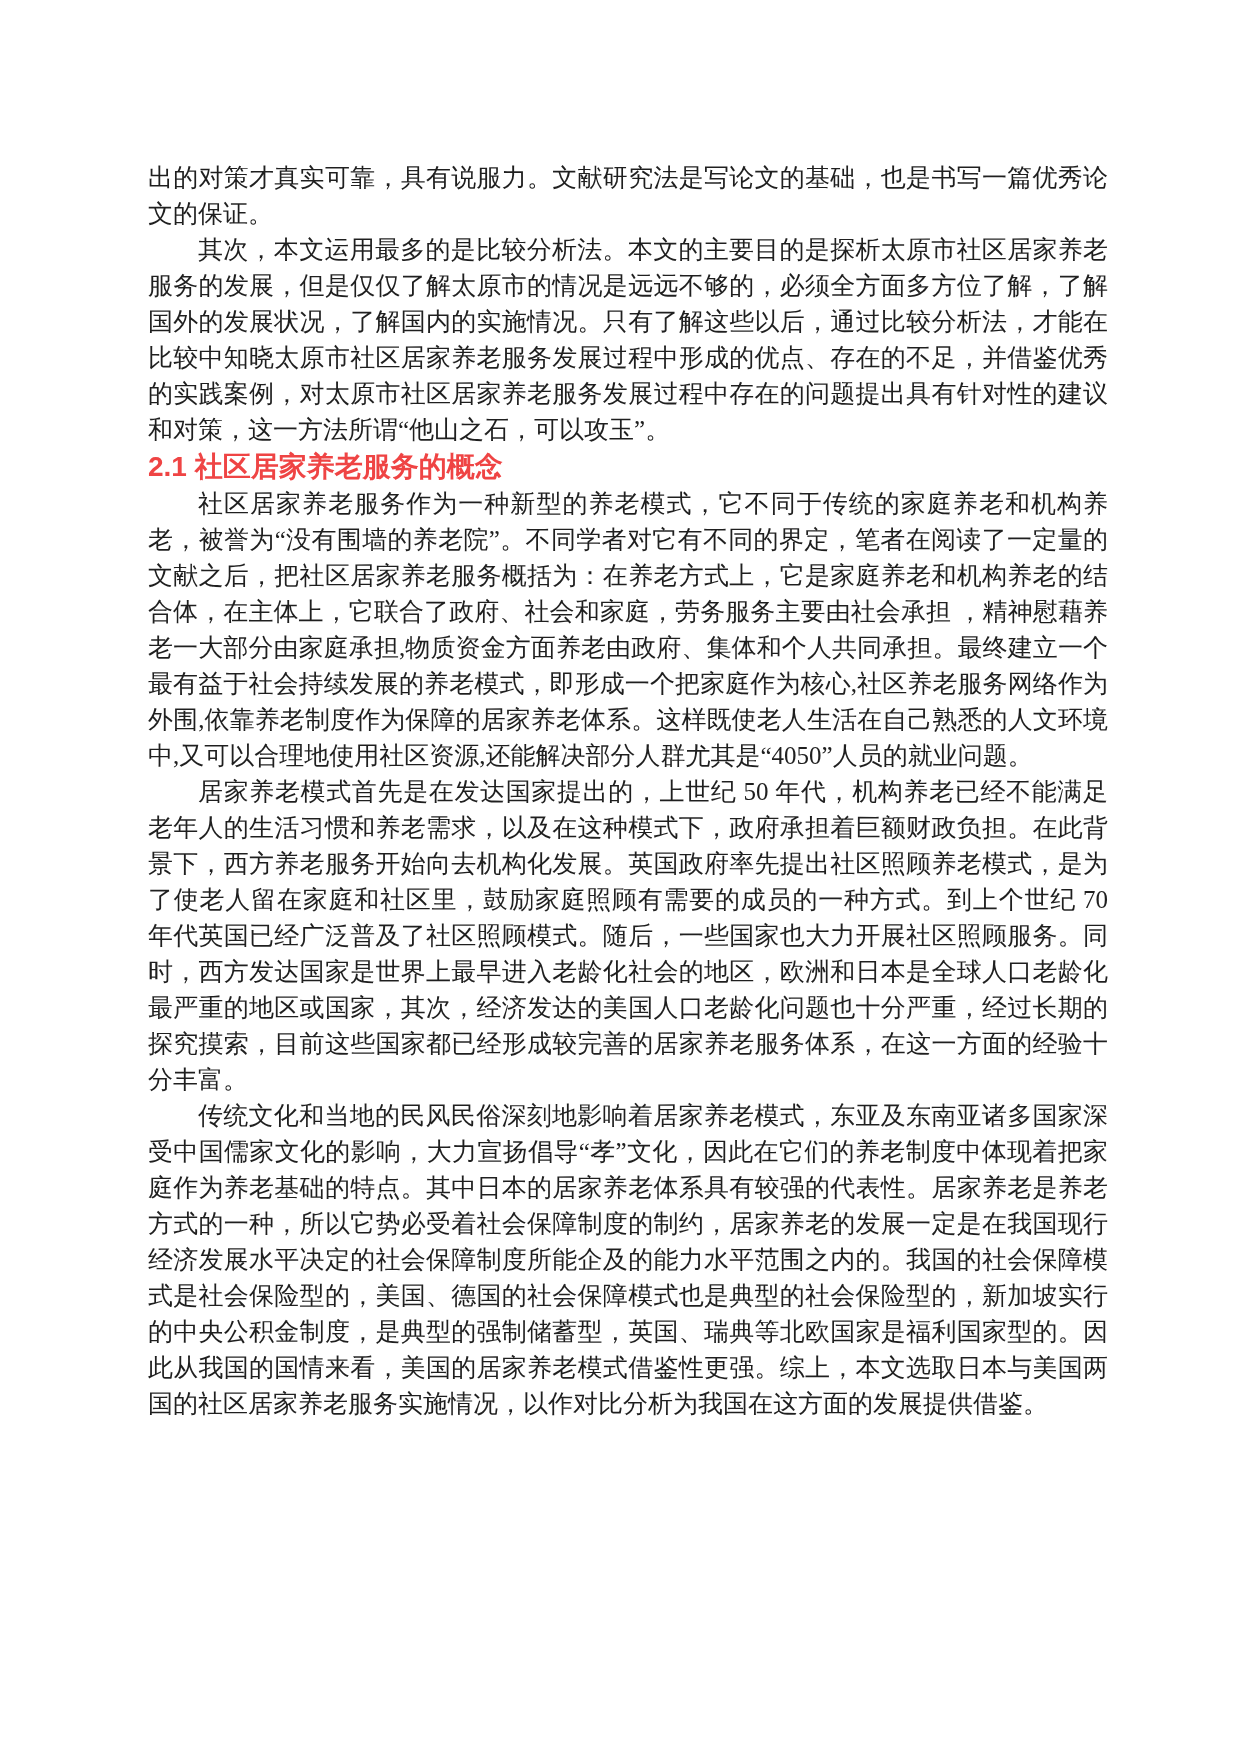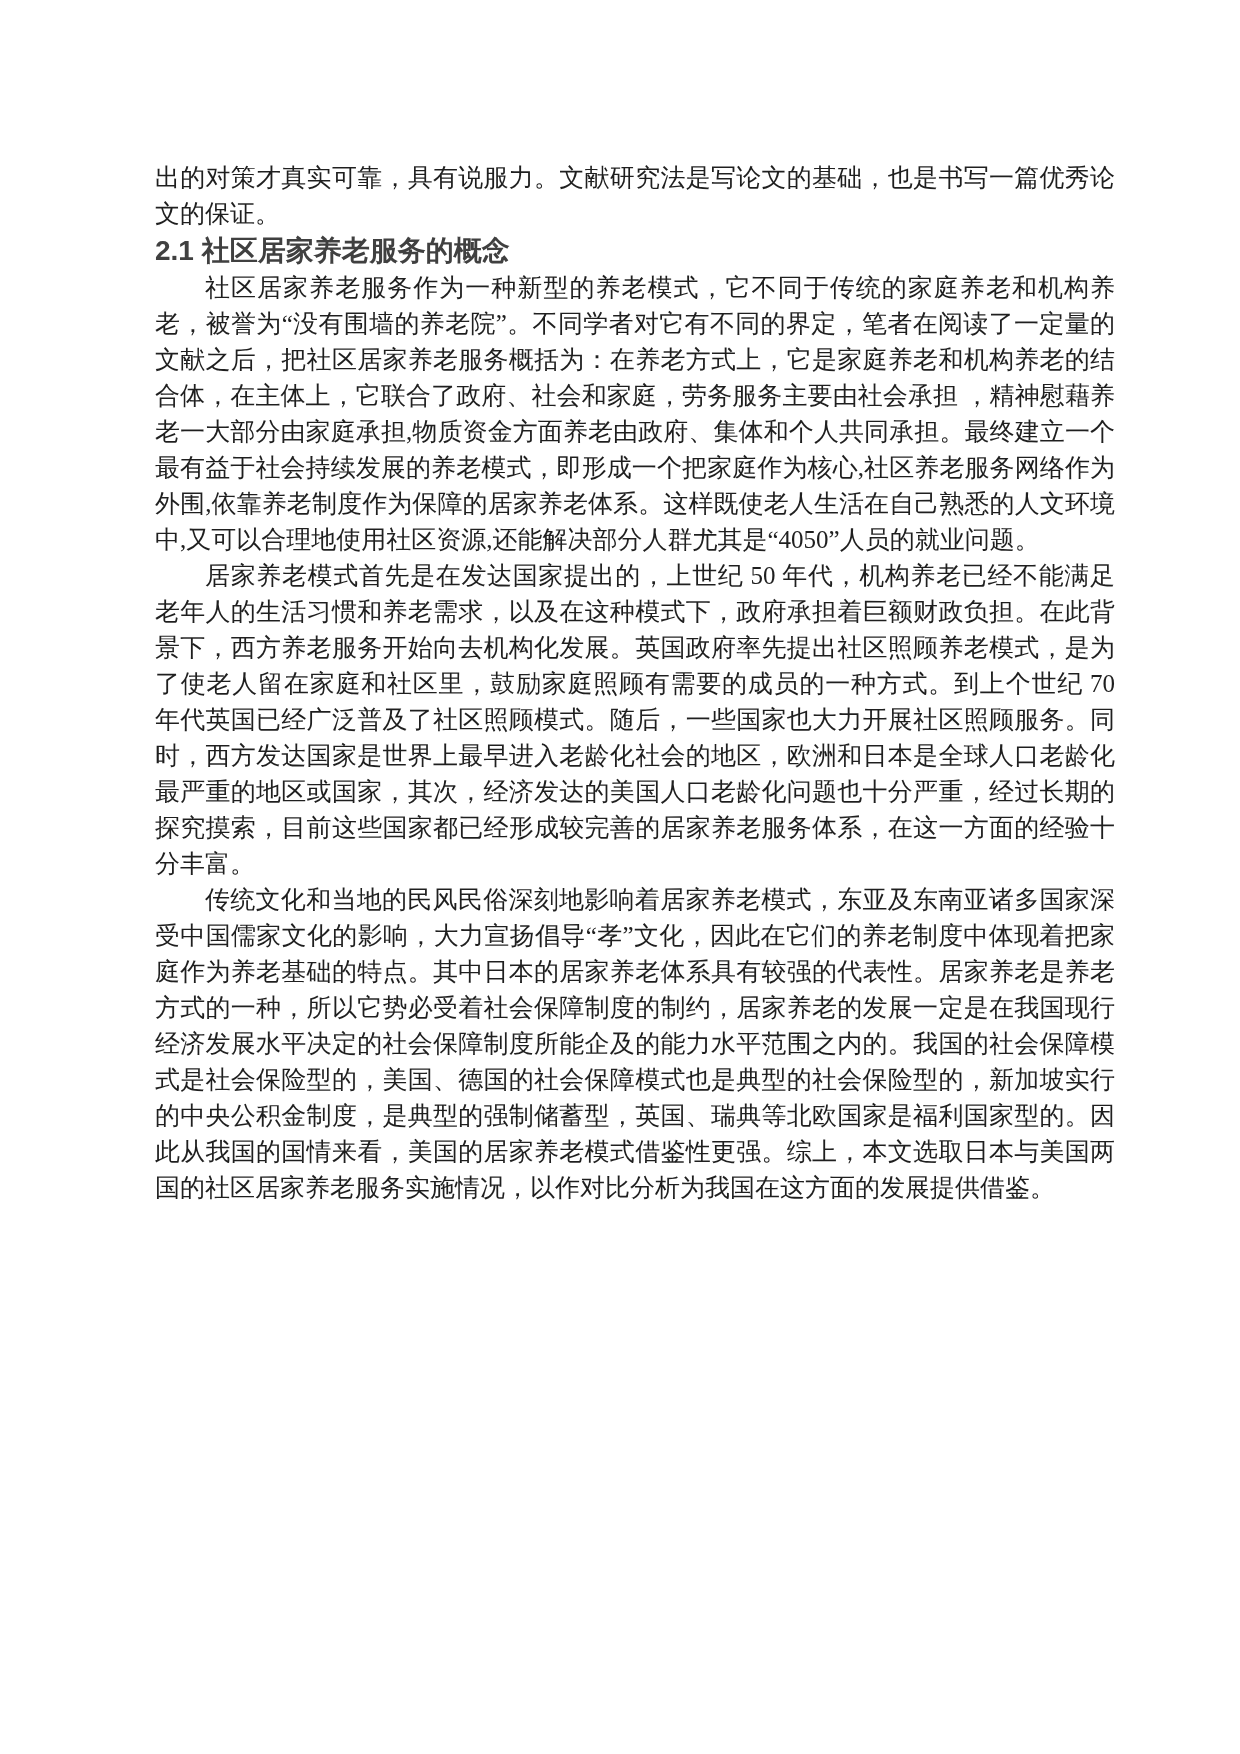--- a/index.html
+++ b/index.html
@@ -12,21 +12,21 @@
     width: 1240px;
     height: 1754px;
     margin: 0 auto;
     background: #ffffff;
     overflow: hidden;
     box-sizing: border-box;
     color: #1f1f1f;
   }
   .content {
     position: absolute;
-    left: 155px;
+    left: 148px;
     top: 160px;
     width: 960px;
   }
   .body-par {
     font-family: "Liberation Serif", "DejaVu Serif", serif;
     font-size: 25px;
     line-height: 36px;
     text-align: justify;
     text-justify: inter-ideograph;
     margin: 0;
@@ -47,35 +47,36 @@
     color: #111111;
     letter-spacing: 1px;
   }
   .section-heading {
     font-family: "Liberation Sans", "DejaVu Sans", sans-serif;
     font-weight: 700;
     font-size: 28px;
     line-height: 38px;
     text-align: left;
     margin: 0;
-    color: #404040;
+    color: #ef4444;
   }
   .section-heading.second {
     margin-top: 2px;
     margin-bottom: 0;
   }
 </style>
 </head>
 <body>
 
 <div class="page">
   <div class="content">
 
     <p class="body-par">出的对策才真实可靠，具有说服力。文献研究法是写论文的基础，也是书写一篇优秀论文的保证。</p>
 
+    <p class="body-par indent">其次，本文运用最多的是比较分析法。本文的主要目的是探析太原市社区居家养老服务的发展，但是仅仅了解太原市的情况是远远不够的，必须全方面多方位了解，了解国外的发展状况，了解国内的实施情况。只有了解这些以后，通过比较分析法，才能在比较中知晓太原市社区居家养老服务发展过程中形成的优点、存在的不足，并借鉴优秀的实践案例，对太原市社区居家养老服务发展过程中存在的问题提出具有针对性的建议和对策，这一方法所谓“他山之石，可以攻玉”。</p>
 
 
     <h2 class="section-heading">2.1 社区居家养老服务的概念</h2>
 
     <p class="body-par indent">社区居家养老服务作为一种新型的养老模式，它不同于传统的家庭养老和机构养老，被誉为“没有围墙的养老院”。不同学者对它有不同的界定，笔者在阅读了一定量的文献之后，把社区居家养老服务概括为：在养老方式上，它是家庭养老和机构养老的结合体，在主体上，它联合了政府、社会和家庭，劳务服务主要由社会承担 ，精神慰藉养老一大部分由家庭承担,物质资金方面养老由政府、集体和个人共同承担。最终建立一个最有益于社会持续发展的养老模式，即形成一个把家庭作为核心,社区养老服务网络作为外围,依靠养老制度作为保障的居家养老体系。这样既使老人生活在自己熟悉的人文环境中,又可以合理地使用社区资源,还能解决部分人群尤其是“4050”人员的就业问题。</p>
 
 
     <p class="body-par indent">居家养老模式首先是在发达国家提出的，上世纪 50 年代，机构养老已经不能满足老年人的生活习惯和养老需求，以及在这种模式下，政府承担着巨额财政负担。在此背景下，西方养老服务开始向去机构化发展。英国政府率先提出社区照顾养老模式，是为了使老人留在家庭和社区里，鼓励家庭照顾有需要的成员的一种方式。到上个世纪 70 年代英国已经广泛普及了社区照顾模式。随后，一些国家也大力开展社区照顾服务。同时，西方发达国家是世界上最早进入老龄化社会的地区，欧洲和日本是全球人口老龄化最严重的地区或国家，其次，经济发达的美国人口老龄化问题也十分严重，经过长期的探究摸索，目前这些国家都已经形成较完善的居家养老服务体系，在这一方面的经验十分丰富。</p>
 
     <p class="body-par indent">传统文化和当地的民风民俗深刻地影响着居家养老模式，东亚及东南亚诸多国家深受中国儒家文化的影响，大力宣扬倡导“孝”文化，因此在它们的养老制度中体现着把家庭作为养老基础的特点。其中日本的居家养老体系具有较强的代表性。居家养老是养老方式的一种，所以它势必受着社会保障制度的制约，居家养老的发展一定是在我国现行经济发展水平决定的社会保障制度所能企及的能力水平范围之内的。我国的社会保障模式是社会保险型的，美国、德国的社会保障模式也是典型的社会保险型的，新加坡实行的中央公积金制度，是典型的强制储蓄型，英国、瑞典等北欧国家是福利国家型的。因此从我国的国情来看，美国的居家养老模式借鉴性更强。综上，本文选取日本与美国两国的社区居家养老服务实施情况，以作对比分析为我国在这方面的发展提供借鉴。</p>

